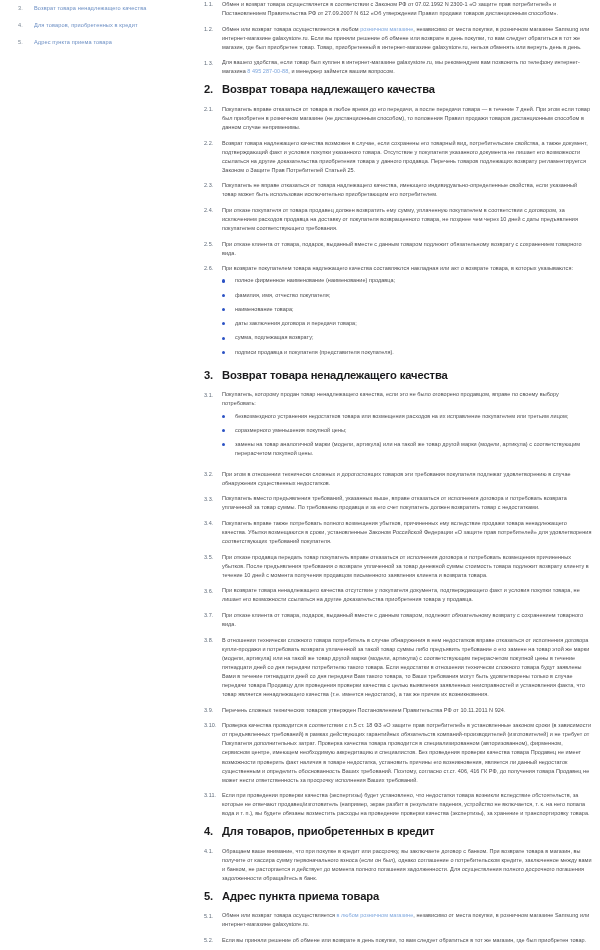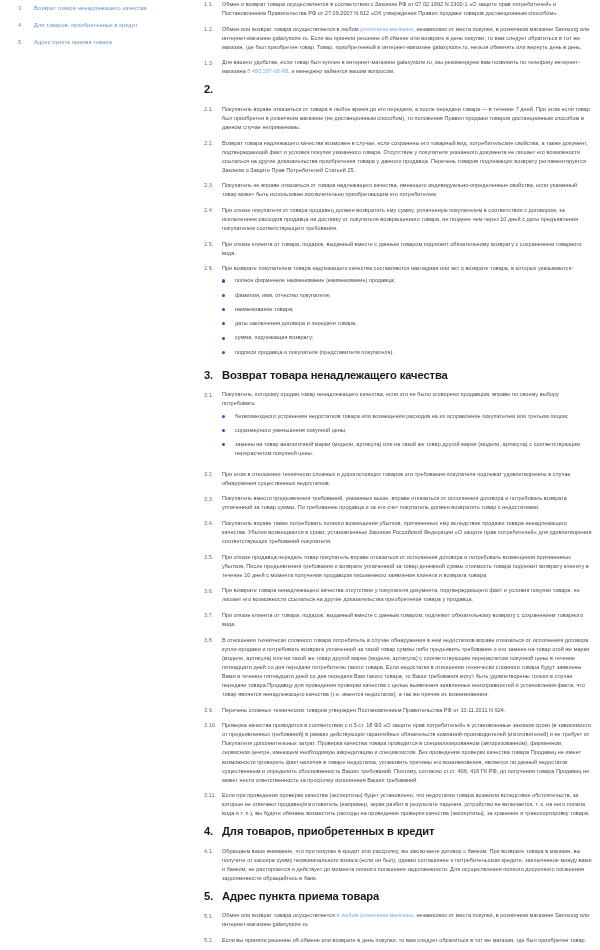--- a/index.html
+++ b/index.html
@@ -180,20 +180,21 @@
           <div class="clause-body"><span><span>Обмен или возврат товара осуществляется в любом </span><a class="inline-link">розничном магазине</a><span>, независимо от места покупки, в розничном магазине Samsung или интернет-магазине galaxystore.ru. Если вы приняли решение об обмене или возврате в день покупки, то вам следует обратиться в тот же магазин, где был приобретен товар. Товар, приобретенный в интернет-магазине galaxystore.ru, нельзя обменять или вернуть день в день.</span></span></div>
         </li>
         <li class="clause">
           <span class="clause-num">1.3.</span>
           <div class="clause-body"><span><span>Для вашего удобства, если товар был куплен в интернет-магазине galaxystore.ru, мы рекомендуем вам позвонить по телефону интернет-магазина </span><a class="inline-link">8 495 287-00-88</a><span>, и менеджер займется вашим вопросом.</span></span></div>
         </li>
       </ol>
 
     <h2 class="section-title sec-space-top">
       <span class="sec-num">2.</span>
+      <span>Возврат товара надлежащего качества</span>
     </h2>
     <ol class="clauses" id="sec2-clauses">
         <li class="clause">
           <span class="clause-num">2.1.</span>
           <div class="clause-body"><span><span>Покупатель вправе отказаться от товара в любое время до его передачи, а после передачи товара — в течение 7 дней. При этом если товар был приобретен в розничном магазине (не дистанционным способом), то положения Правил продажи товаров дистанционным способом в данном случае неприменимы.</span></span></div>
         </li>
         <li class="clause">
           <span class="clause-num">2.2.</span>
           <div class="clause-body"><span><span>Возврат товара надлежащего качества возможен в случае, если сохранены его товарный вид, потребительские свойства, а также документ, подтверждающий факт и условия покупки указанного товара. Отсутствие у покупателя указанного документа не лишает его возможности ссылаться на другие доказательства приобретения товара у данного продавца. Перечень товаров подлежащих возврату регламентируется Законом о Защите Прав Потребителей Статьей 25.</span></span></div>
         </li>

